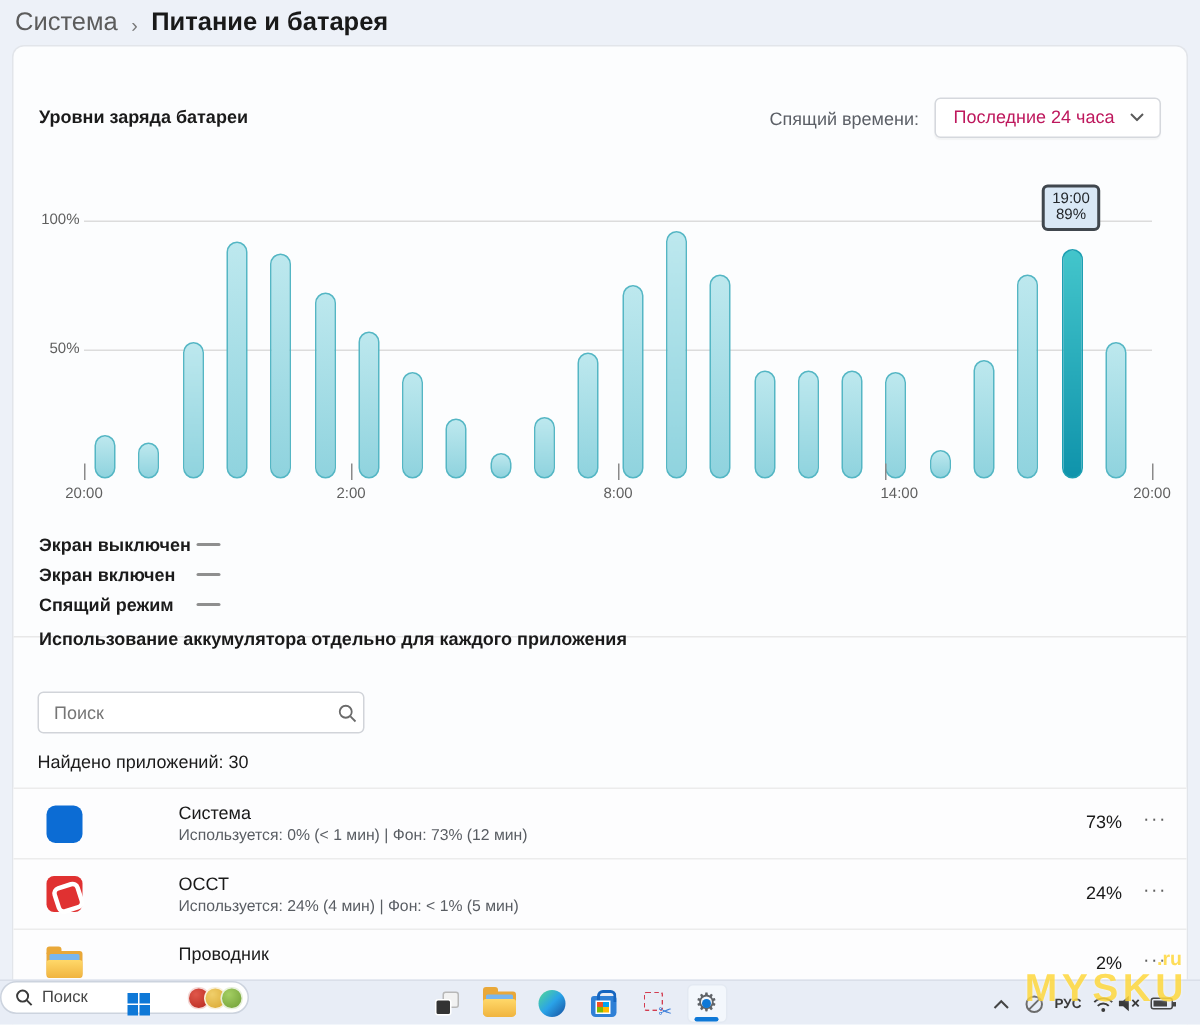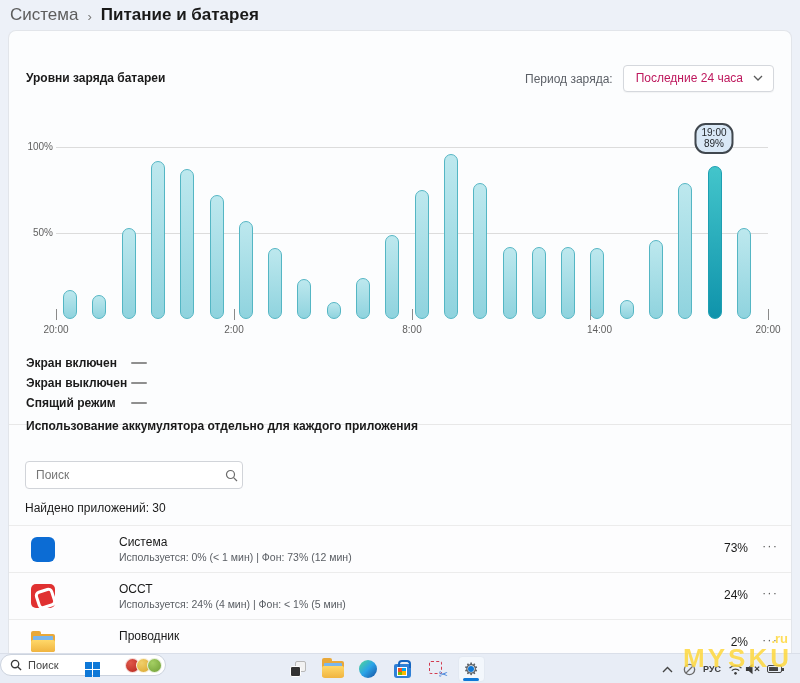--- a/index.html
+++ b/index.html
@@ -38,21 +38,21 @@
   .g100 { top:116px; }
   .g50  { top:202px; }
   .plot { position:absolute; left:47px; top:116px; width:712px; height:172px; }
   .bar { position:absolute; bottom:0; width:14px; border-radius:8px;
          background:linear-gradient(to bottom,#bde8ee,#8fd3de);
          border:1.5px solid #54b6c4; }
   .bar.highlight { background:linear-gradient(to bottom,#43c5cb,#0f93ab); border:1.5px solid #1d9fb2; }
   .tickmark { position:absolute; top:162px; width:1px; height:11px; background:#8a8a8a; }
   .ticklab { position:absolute; top:177px; width:44px; margin-left:-22px; text-align:center; font-size:10px; color:#5f5f5f; }
   .tooltip { position:absolute; left:658px; top:-24px; transform:translateX(-50%);
-             background:#d9e8f6; border:2px solid #40474e; border-radius:11px;
+             background:#d9e8f6; border:2px solid #40474e; border-radius:4px;
              padding:2px 5px 3px 5px; text-align:center; z-index:3; }
   .tooltip span { display:block; font-size:10px; line-height:11px; color:#23272b; }
 
   
   .legend { position:absolute; left:17px; top:322px; }
   .legend-row { display:flex; align-items:center; height:20px; }
   .legend-label { width:105px; font-size:12px; font-weight:bold; color:#1b1b1b; }
   .legend-dash { width:16px; height:2px; background:#8f8f8f; border-radius:1px; }
 
   .divider { position:absolute; left:0; top:393px; width:100%; height:1px; background:#e8e8e8; }
@@ -137,21 +137,21 @@
   <span class="crumb-parent">Система</span>
   <span class="crumb-sep">›</span>
   <span class="crumb-current">Питание и батарея</span>
 </div>
 
 <div class="card">
 
   <div class="sec-title t1">Уровни заряда батареи</div>
 
   <div class="period-row">
-    <span class="field-label">Период заряда:</span>
+    <span class="field-label">Спящий времени:</span>
     <div class="dropdown">
       <span class="dd-value">Последние 24 часа</span>
       <svg class="chev" viewBox="0 0 10 6">
           <polyline points="1,1 5,5 9,1" fill="none" stroke="#5a5a5a" stroke-width="1.3"></polyline>
         </svg>
     </div>
   </div>
 
   <div class="chart">
     <span class="ylab y100">100%</span>
@@ -195,25 +195,25 @@
         <div class="ticklab" style="left: 356px;">8:00</div>
         <div class="tickmark" style="left: 534px;"></div>
         <div class="ticklab" style="left: 534px; text-align: right;">14:00</div>
         <div class="tickmark" style="left: 712px;"></div>
         <div class="ticklab" style="left: 712px;">20:00</div>
       </div>
   </div>
 
   <div class="legend">
     <div class="legend-row">
+      <span class="legend-label">Экран выключен</span>
+      <span class="legend-dash"></span>
+    </div>
+    <div class="legend-row">
       <span class="legend-label">Экран включен</span>
-      <span class="legend-dash"></span>
-    </div>
-    <div class="legend-row">
-      <span class="legend-label">Экран выключен</span>
       <span class="legend-dash"></span>
     </div>
     <div class="legend-row">
       <span class="legend-label">Спящий режим</span>
       <span class="legend-dash"></span>
     </div>
   </div>
 
   <div class="divider"></div>
 

